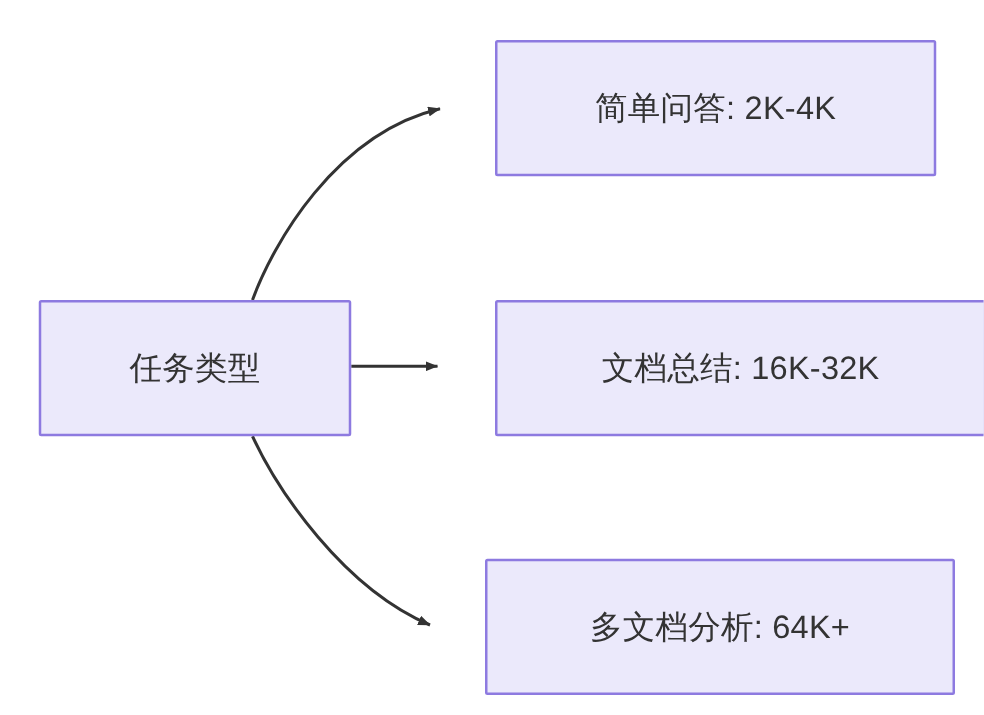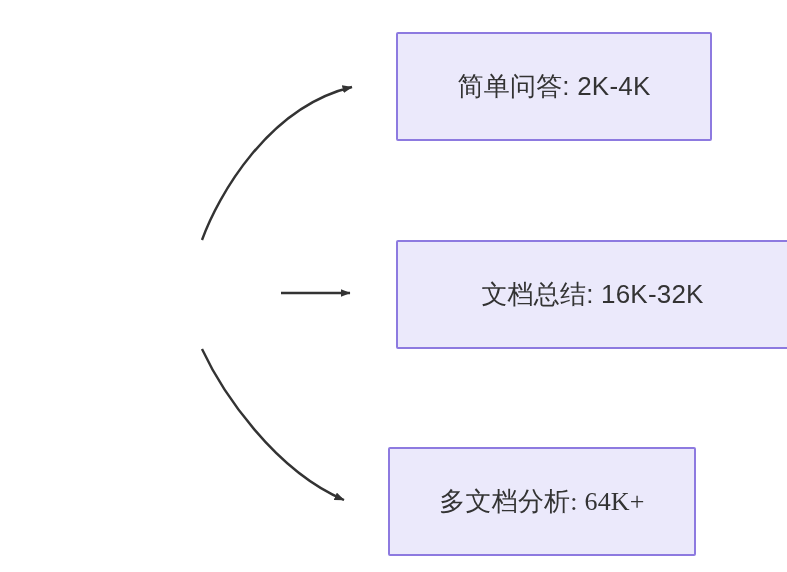--- a/index.html
+++ b/index.html
@@ -44,36 +44,35 @@
   }
   #node-root {
     left: 31px;
     top: 240px;
     width: 250px;
     height: 109px;
   }
   #node-simple-qa {
     left: 396px;
     top: 32px;
-    width: 316px;
+    width: 353px;
     height: 109px;
     justify-content: center;
   }
   #node-doc-summary {
     left: 396px;
     top: 240px;
     width: 393px;
     height: 109px;
   }
   #node-multi-doc {
     left: 388px;
     top: 447px;
-    width: 308px;
+    width: 376px;
     height: 109px;
-    font-family: Liberation Serif, serif;
   }
 </style>
 </head>
 <body>
 
 <div id="diagram-canvas">
 
   <svg id="edge-layer" viewBox="0 0 787 572" width="787" height="572" xmlns="http://www.w3.org/2000/svg">
     <defs>
       <marker id="arrowhead" markerWidth="10" markerHeight="8" refX="9.5" refY="4" orient="auto" markerUnits="userSpaceOnUse">
@@ -81,20 +80,23 @@
       </marker>
     </defs>
 
     <path d="M 202,240 C 218,196 268,107 352,87" fill="none" stroke="#333333" stroke-width="2.4" marker-end="url(#arrowhead)"></path>
 
     <path d="M 281,293 L 350,293" fill="none" stroke="#333333" stroke-width="2.4" marker-end="url(#arrowhead)"></path>
 
     <path d="M 202,349 C 222,392 274,470 344,500" fill="none" stroke="#333333" stroke-width="2.4" marker-end="url(#arrowhead)"></path>
   </svg>
 
+  <div class="node" id="node-root">
+    <span class="node-label">任务类型</span>
+  </div>
 
   <div class="node" id="node-simple-qa">
     <span class="node-label">简单问答: 2K-4K</span>
   </div>
 
   <div class="node" id="node-doc-summary">
     <span class="node-label">文档总结: 16K-32K</span>
   </div>
 
   <div class="node" id="node-multi-doc">

